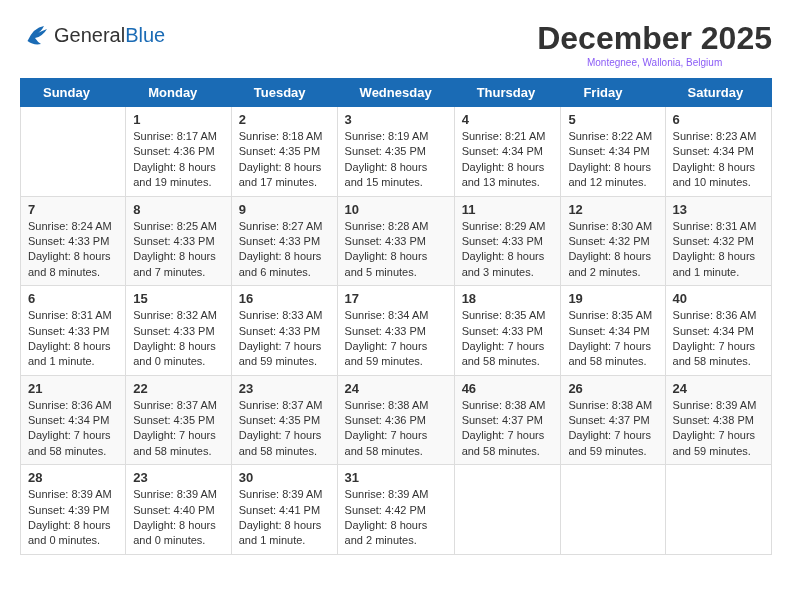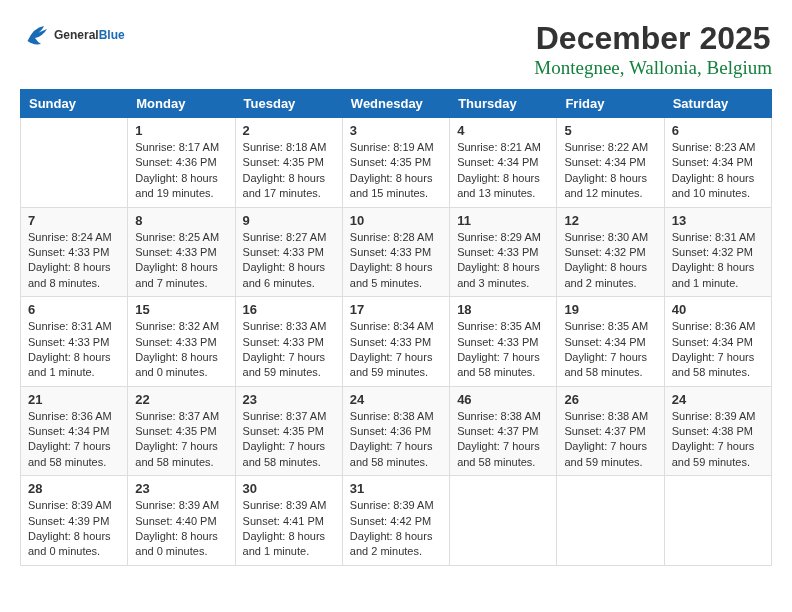--- a/index.html
+++ b/index.html
@@ -27,34 +27,33 @@
     }
     .title-area {
       text-align: center;
     }
     .month-title {
       font-size: 32px;
       font-weight: bold;
       color: #333;
     }
     .location {
-      font-size: 19px;
-      color: #15803d;
-      font-family: Liberation Serif, serif;
+      font-size: 10px;
+      color: #8b5cf6;
     }
     .calendar {
       width: 100%;
       border-collapse: collapse;
       border: 1px solid #ccc;
     }
     .calendar th {
       background-color: #1a6bb5;
       color: #fff;
       text-align: left;
-      padding: 6px 8px;
+      padding: 6px 22px;
       font-size: 13px;
       border: 1px solid #1a6bb5;
     }
     .calendar td {
       vertical-align: top;
       padding: 5px 7px;
       border: 1px solid #ddd;
       width: 14.28%;
       min-height: 80px;
       font-size: 11px;
@@ -81,21 +80,21 @@
   </style>
 </head>
 <body>
 
 <div class="header">
   <div class="logo">
     <svg class="logo-bird" viewBox="0 0 40 40" xmlns="http://www.w3.org/2000/svg">
       <path d="M10,28 Q18,10 32,8 Q28,16 22,18 Q30,14 36,12 Q30,22 20,24 Q24,30 28,32 Q18,34 10,28 Z" fill="#1a6bb5"></path>
     </svg>
     <div>
-      <div style="font-size:12px;font-weight:bold;color:#333;">General<span style="color:#1a6bb5;">Blue</span></div>
+      <div style="font-size:20px;font-weight:normal;color:#333;">General<span style="color:#1a6bb5;">Blue</span></div>
     </div>
   </div>
   <div class="title-area">
     <div class="month-title">December 2025</div>
     <div class="location">Montegnee, Wallonia, Belgium</div>
   </div>
 </div>
 
 <table class="calendar">
   <thead>

